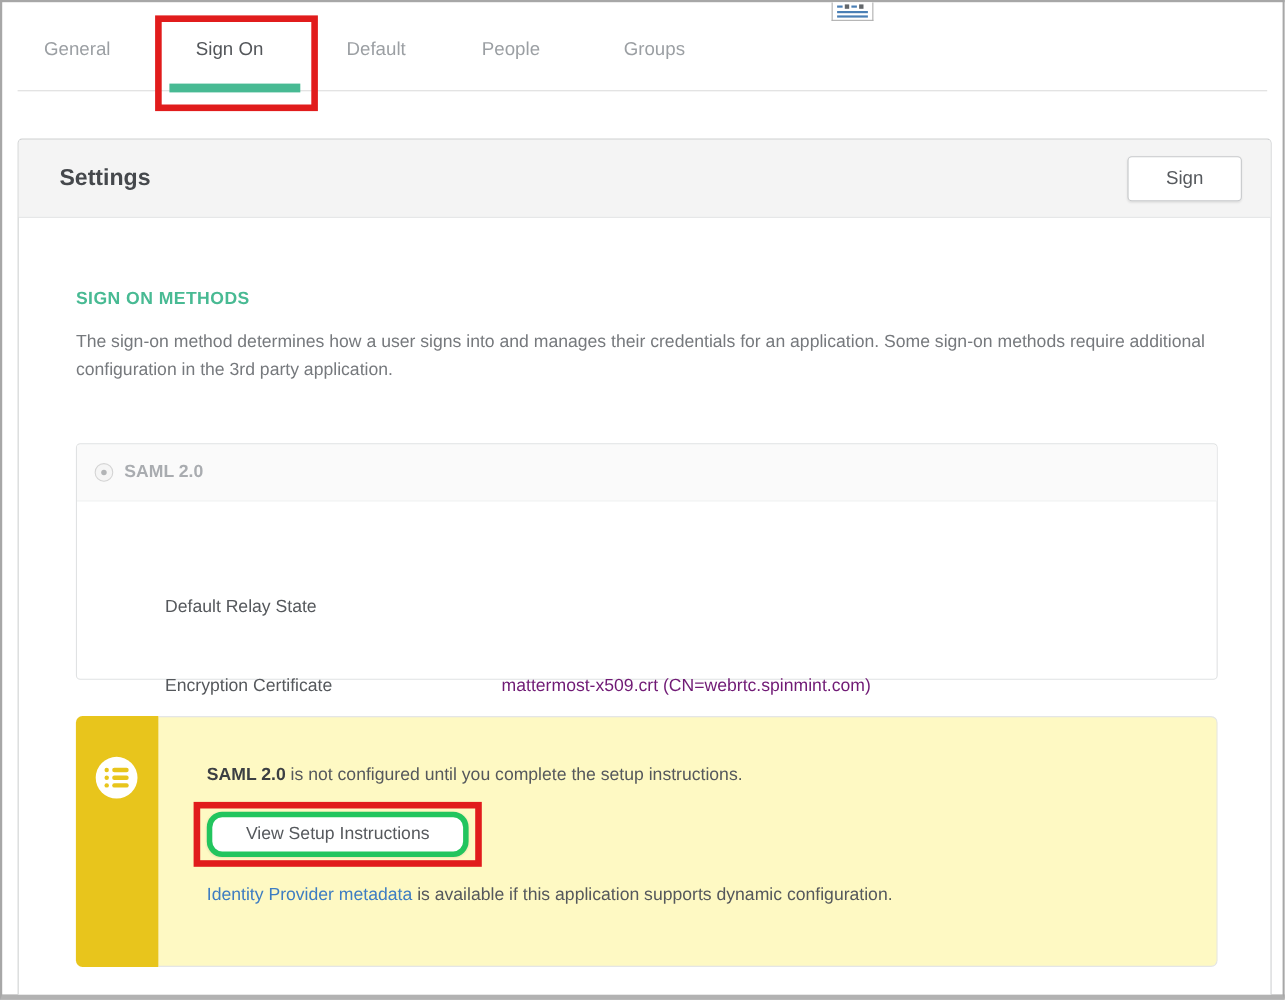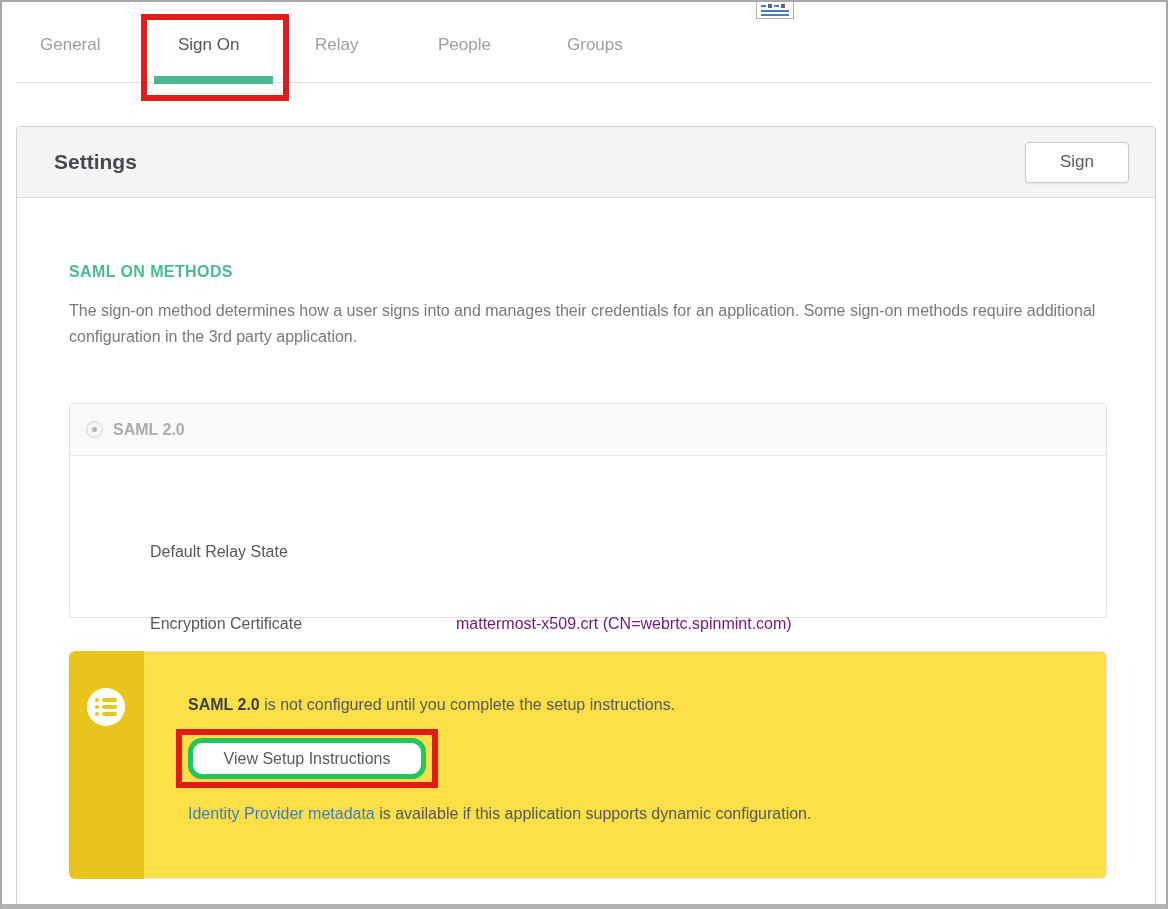--- a/index.html
+++ b/index.html
@@ -101,21 +101,21 @@
   }
   .callout-icon {
     position:absolute; left:18px; top:37px; width:38px; height:38px; border-radius:50%;
     background:#fff; display:flex; flex-direction:column; align-items:center; justify-content:center; gap:3px;
   }
   .ic-row { display:flex; align-items:center; gap:3px; }
   .ic-dot { width:4px; height:4px; background:var(--callout-yellow,#e8c51c); border-radius:2px; }
   .ic-bar { width:15px; height:4px; background:var(--callout-yellow,#e8c51c); border-radius:2px; }
 
   .callout-body {
-    flex:1; background:#fde047; border:1px solid #e2e4e5; border-left:none;
+    flex:1; background:#fef9c3; border:1px solid #e2e4e5; border-left:none;
     border-radius:0 6px 6px 0; box-sizing:border-box; padding:44px 30px 0 44px;
   }
   .callout-note { font-size:16px; color:#55585c; }
   .note-bold { font-weight:bold; color:#3c3f43; }
 
   .annotation-button {
     display:inline-block; border:6px solid var(--annotation-red,#e11c1c);
     padding:3px 6px; margin:15px 0 0 -12px;
   }
   .setup-btn {
@@ -138,36 +138,36 @@
       <span class="ei-sq"></span>
       <span class="ei-dash"></span>
       <span class="ei-sq"></span>
     </div>
     <span class="ei-line"></span>
     <span class="ei-line"></span>
   </div>
 
   <button class="tab tab-general">General</button>
   <button class="tab tab-signon active">Sign On</button>
-  <button class="tab tab-import">Relay</button>
+  <button class="tab tab-import">Default</button>
   <button class="tab tab-people">People</button>
   <button class="tab tab-groups">Groups</button>
 
   <div class="tabs-divider"></div>
   <div class="signon-underline"></div>
   <div class="annotation-signon"></div>
 
   <div class="card">
 
     <div class="card-header">
       <div class="card-title">Settings</div>
       <button class="edit-btn">Sign</button>
     </div>
 
-    <div class="methods-heading">SAML ON METHODS</div>
+    <div class="methods-heading">SIGN ON METHODS</div>
     <div class="methods-desc">The sign-on method determines how a user signs into and manages their credentials for an application. Some sign-on methods require additional configuration in the 3rd party application.</div>
 
     <div class="saml-panel">
       <div class="panel-header">
         <span class="radio"></span>
         <span class="panel-method">SAML 2.0</span>
       </div>
       <div class="field-row field-row-1">
         <span class="field-label">Default Relay State</span>
         <span class="field-value"></span>

